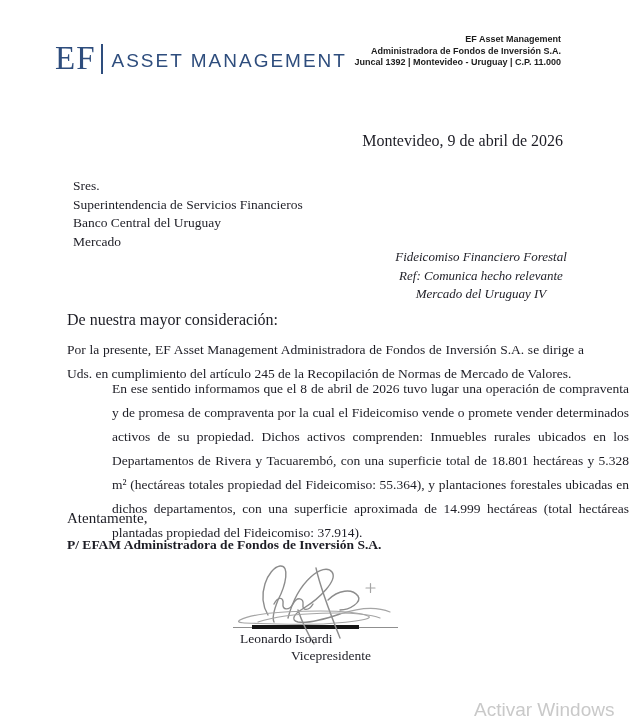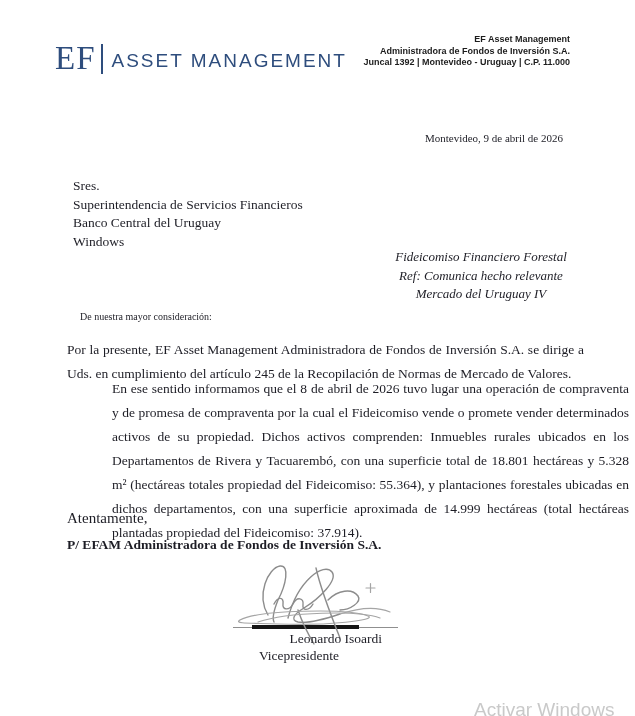--- a/index.html
+++ b/index.html
@@ -37,70 +37,70 @@
   .logo-name {
     font-family: Liberation Sans, sans-serif;
     font-size: 19px;
     letter-spacing: 2px;
     line-height: 1;
     padding-top: 4px;
   }
 
   
   .letterhead {
-    right: 65px; top: 34px;
+    right: 74px; top: 34px;
     text-align: right;
     font-family: "Liberation Sans", sans-serif;
     font-size: 9px;
     font-weight: bold;
     line-height: 11.5px;
     color: #1c1c1c;
   }
 
   .date-line {
     right: 72px; top: 132px;
-    font-size: 11px;
+    font-size: 16px;
   }
 
   .recipient {
     left: 73px; top: 177px;
     font-size: 13.5px;
     line-height: 18.5px;
   }
 
   .reference {
     left: 385px; top: 248px;
     width: 192px;
     text-align: center;
     font-style: italic;
     font-size: 13px;
     line-height: 18.5px;
   }
 
-  .salutation { left: 80px; top: 311px; font-size: 10px; }
+  .salutation { left: 67px; top: 311px; font-size: 16px; }
 
   .para {
     left: 67px;
     width: 517px;
     font-size: 13.5px;
     line-height: 24px;
     text-align: justify;
   }
   .para1 { top: 338px; }
   .para2 { top: 377px; margin-left: 45px; }
 
   .closing   { left: 67px; top: 510px; font-size: 15px; }
   .signatory { left: 67px; top: 537px; font-size: 13.5px; font-weight: bold; }
 
   
   .sig-svg { left: 228px; top: 560px; }
   .sig-line-thin  { left: 233px; top: 627px; width: 165px; height: 1px; background: #8f8f8f; }
   .sig-line-thick { left: 252px; top: 625px; width: 107px; height: 4px; background: #141414; }
-  .sig-name  { left: 232px; top: 631px; width: 150px; text-align: right; font-size: 13.5px; }
-  .sig-title { left: 224px; top: 648px; width: 150px; text-align: center; font-size: 13.5px; }
+  .sig-name  { left: 240px; top: 631px; width: 150px; text-align: left; font-size: 13.5px; }
+  .sig-title { left: 256px; top: 648px; width: 150px; text-align: center; font-size: 13.5px; }
 
   
   .watermark {
     left: 474px; top: 699px;
     font-family: "Liberation Sans", sans-serif;
     font-size: 19px;
     color: #c9c9c9;
     white-space: nowrap;
   }
 </style>
@@ -118,21 +118,21 @@
   <div>Administradora de Fondos de Inversión S.A.</div>
   <div>Juncal 1392  |  Montevideo - Uruguay  |  C.P. 11.000</div>
 </div>
 
 <div class="abs date-line">Montevideo, 9 de abril de 2026</div>
 
 <div class="abs recipient">
   <div>Sres.</div>
   <div>Superintendencia de Servicios Financieros</div>
   <div>Banco Central del Uruguay</div>
-  <div>Windows</div>
+  <div>Mercado</div>
 </div>
 
 <div class="abs reference">
   <div>Fideicomiso Financiero Forestal</div>
   <div>Ref: Comunica hecho relevante</div>
   <div>Mercado del Uruguay IV</div>
 </div>
 
 <div class="abs salutation">De nuestra mayor consideración:</div>
 <div class="abs para para1">Por la presente, EF Asset Management Administradora de Fondos de Inversión S.A. se dirige a Uds. en cumplimiento del artículo 245 de la Recopilación de Normas de Mercado de Valores.</div>

